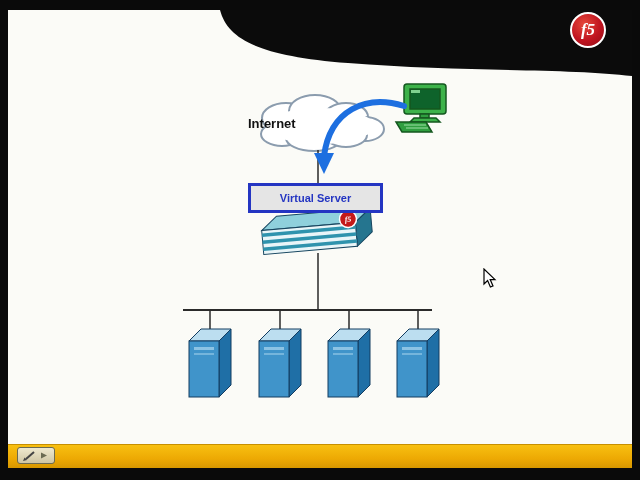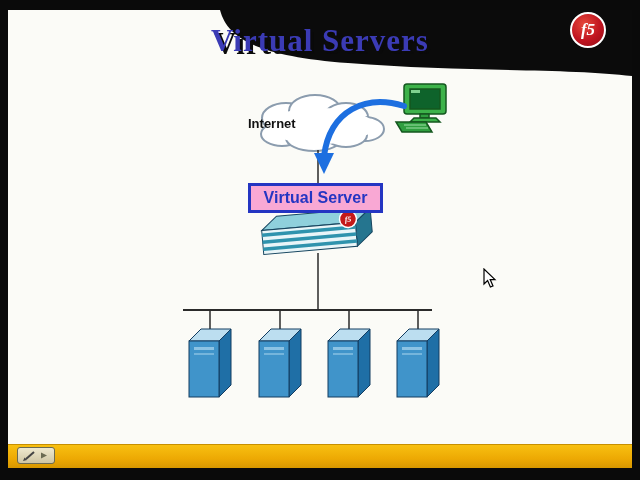--- a/index.html
+++ b/index.html
@@ -24,23 +24,23 @@
     border:2px solid #fff; color:#fff; z-index:4;
     display:flex; align-items:center; justify-content:center;
     font-family:"Liberation Serif", serif; font-style:italic; font-weight:700; font-size:17px;
   }
   .internet-label {
     position:absolute; left:240px; top:106px; width:104px; text-align:left;
     font-weight:bold; font-size:13px; color:#111; z-index:3;
   }
   .vs-box {
     position:absolute; left:240px; top:173px; width:135px; height:30px;
-    background:#f9a8d4; border:3px solid #2435c2; z-index:3;
+    background:#e5e5e5; border:3px solid #2435c2; z-index:3;
     display:flex; align-items:center; justify-content:center;
-    font-weight:bold; font-size:16px; color:#2435c2;
+    font-weight:bold; font-size:11px; color:#2435c2;
   }
   .footer-bar {
     position:absolute; left:0; bottom:0; width:100%; height:24px; z-index:5;
     background:linear-gradient(180deg,#f8c011 0%, #eda903 60%, #d79700 100%);
     border-top:1px solid #c78f00;
   }
   .pen-button {
     position:absolute; left:9px; bottom:4px; width:38px; height:17px; z-index:6;
     background:linear-gradient(180deg,#efe9cf,#cfc6a4);
     border:1px solid #6b6b52; border-radius:3px;
@@ -131,21 +131,20 @@
       </g>
       <g stroke="#133c60" stroke-width="1">
         <polygon points="389,331 419,331 431,319 401,319" fill="#bcdef0"></polygon>
         <polygon points="419,331 431,319 431,375 419,387" fill="#1f6fa6"></polygon>
         <rect x="389" y="331" width="30" height="56" fill="#4094ca"></rect>
         <rect x="394" y="337" width="20" height="3" fill="#8cc3e4" stroke="none"></rect>
         <rect x="394" y="343" width="20" height="2" fill="#8cc3e4" stroke="none" opacity="0.7"></rect>
       </g>
     </svg>
 
-    <div class="slide-title">Virtual Servers</div>
 
     <div class="f5-logo">
       <span>f5</span>
     </div>
 
     <div class="internet-label">Internet</div>
 
     <div class="vs-box">
       <span>Virtual Server</span>
     </div>

